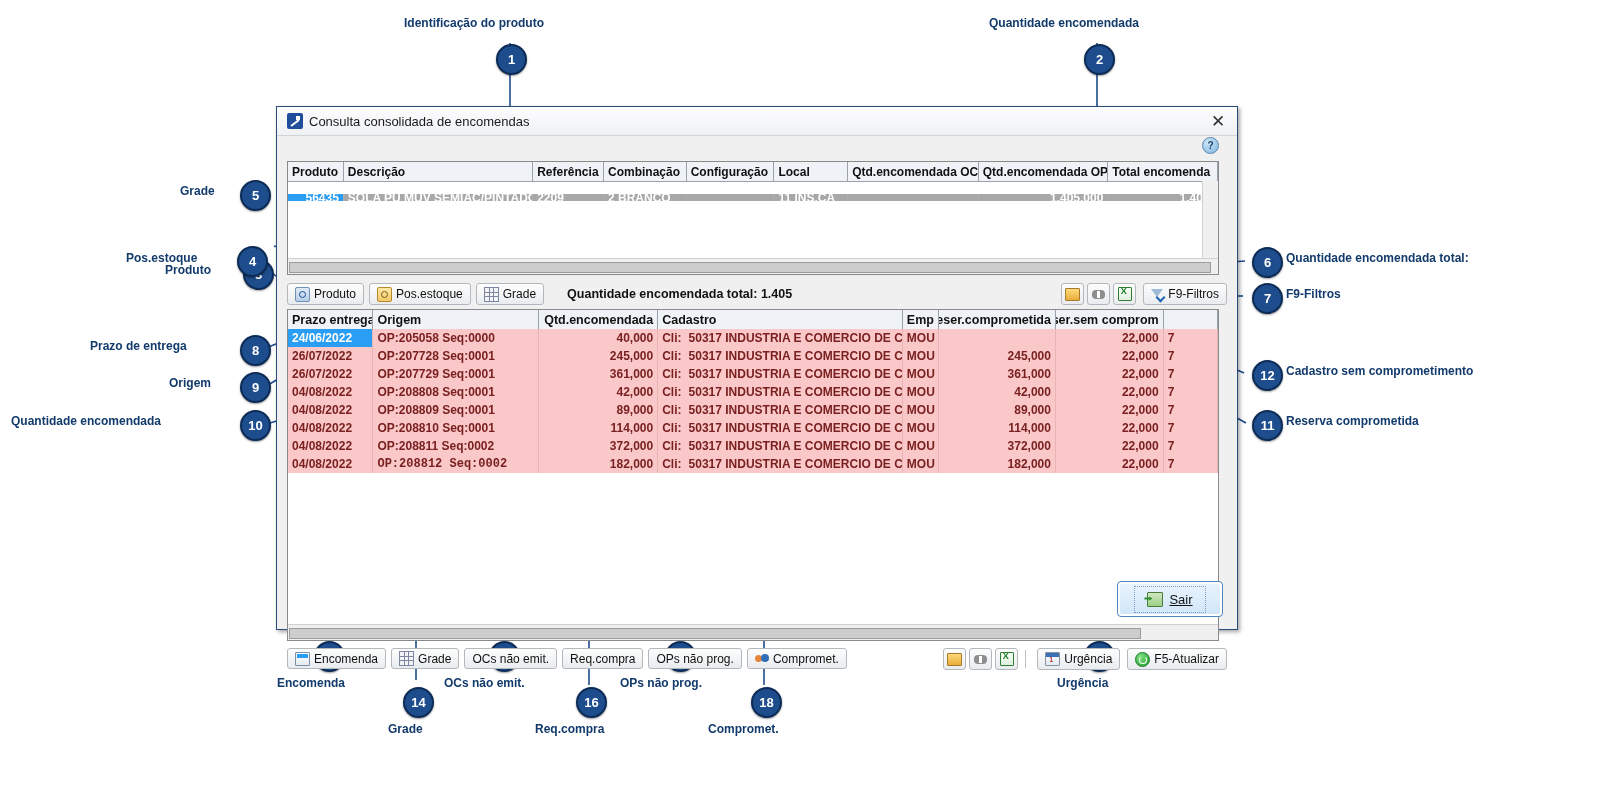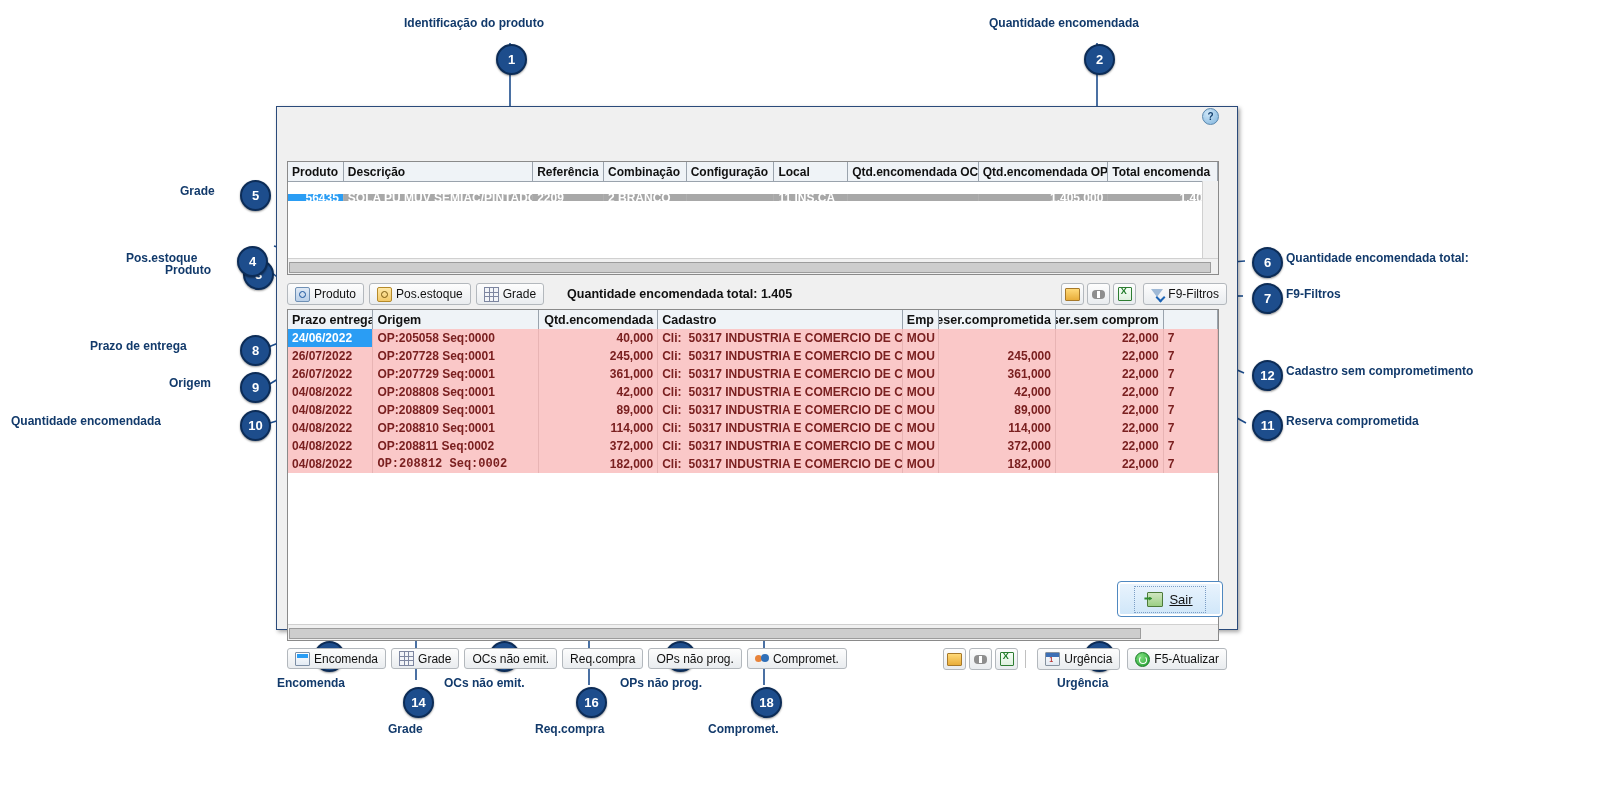--- a/index.html
+++ b/index.html
@@ -188,20 +188,25 @@
 <div class="badge" style="left:314px;top:641px;">13</div>
 <div class="badge" style="left:403px;top:687px;">14</div>
 <div class="badge" style="left:489px;top:641px;">15</div>
 <div class="badge" style="left:576px;top:687px;">16</div>
 <div class="badge" style="left:665px;top:641px;">17</div>
 <div class="badge" style="left:751px;top:687px;">18</div>
 <div class="badge" style="left:1084px;top:641px;">19</div>
 
 <div class="win">
 
+  <div class="titlebar">
+    <span class="tbicon"></span>
+    <span class="tbtitle">Consulta consolidada de encomendas</span>
+    <span class="closebtn">✕</span>
+  </div>
 
   <div class="helpbar">
     <span class="helpicon">?</span>
   </div>
 
   <div class="topgrid">
     <div class="hdrow">
       <div class="hdcell" style="width:56px;">Produto</div>
       <div class="hdcell" style="width:190px;">Descrição</div>
       <div class="hdcell" style="width:71px;">Referência</div>

